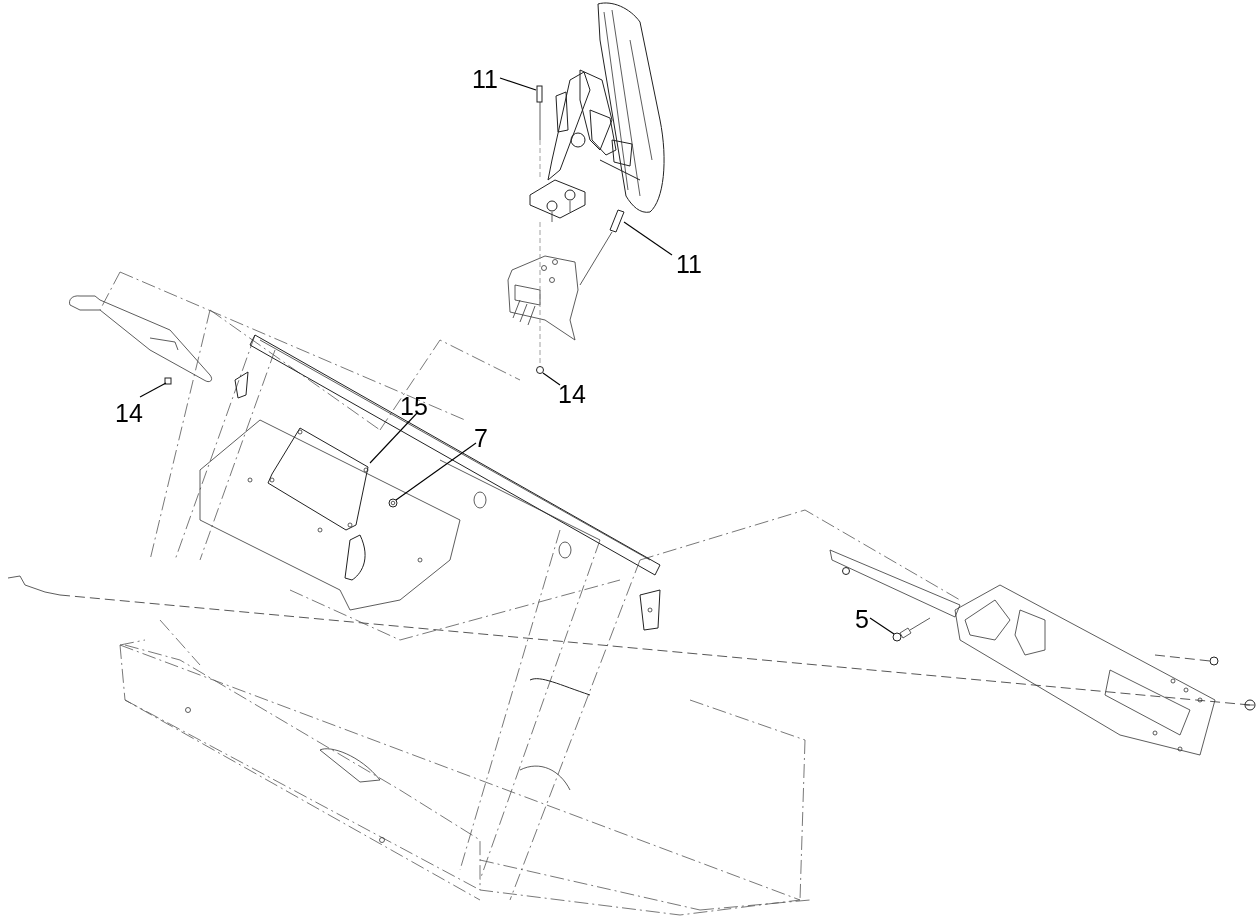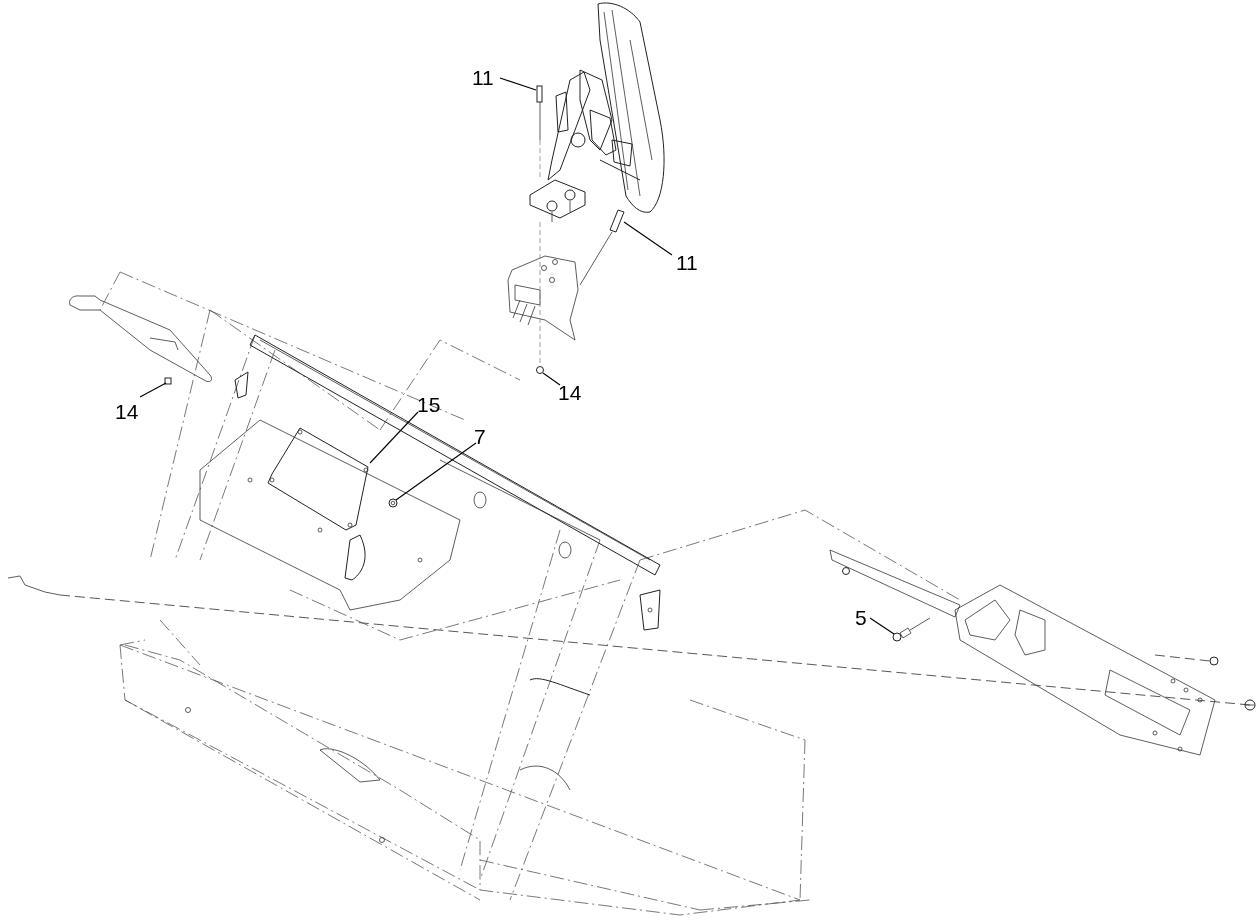--- a/index.html
+++ b/index.html
@@ -4,21 +4,21 @@
 <style>
   html, body { margin:0; padding:0; background:#ffffff; }
   body { width:1258px; height:923px; position:relative; overflow:hidden; font-family:"Liberation Sans", sans-serif; }
   svg { position:absolute; left:0; top:0; }
   .ln { stroke:#222; stroke-width:1; fill:none; }
   .th { stroke:#333; stroke-width:0.8; fill:none; }
   .ph { stroke:#555; stroke-width:0.8; fill:none; stroke-dasharray:14 4 2 4; }
   .ph2 { stroke:#444; stroke-width:0.9; fill:none; stroke-dasharray:10 5; }
   .leader { stroke:#000; stroke-width:1.1; fill:none; }
   .dash-lt { stroke:#888; stroke-width:0.8; fill:none; stroke-dasharray:5 3; }
-  .callout { position:absolute; font-size:21px; color:#000; line-height:1; }
+  .callout { position:absolute; font-size:25px; color:#000; line-height:1; }
 </style>
 </head>
 <body>
 
 <svg width="1258" height="923" viewBox="0 0 1258 923">
 
   <g>
     <path class="ln" d="M598,4 C612,0 630,8 640,22 L660,120 C668,160 664,200 650,212 C640,214 632,206 626,196 L600,40 Z"></path>
     <path class="th" d="M604,12 L628,190"></path>
     <path class="th" d="M612,10 L640,196"></path>
@@ -173,15 +173,15 @@
     <line class="leader" x1="418" y1="412" x2="370" y2="463"></line>
     <line class="leader" x1="476" y1="443" x2="396" y2="500"></line>
     <line class="leader" x1="870" y1="618" x2="894" y2="634"></line>
   </g>
 </svg>
 
 <div class="callout" style="left:472px;top:67px;">11</div>
 <div class="callout" style="left:676px;top:252px;">11</div>
 <div class="callout" style="left:115px;top:401px;">14</div>
 <div class="callout" style="left:558px;top:382px;">14</div>
-<div class="callout" style="left:417px;top:394px;">15</div>
+<div class="callout" style="left:400px;top:394px;">15</div>
 <div class="callout" style="left:474px;top:426px;">7</div>
 <div class="callout" style="left:855px;top:607px;">5</div>
 
 </body></html>

